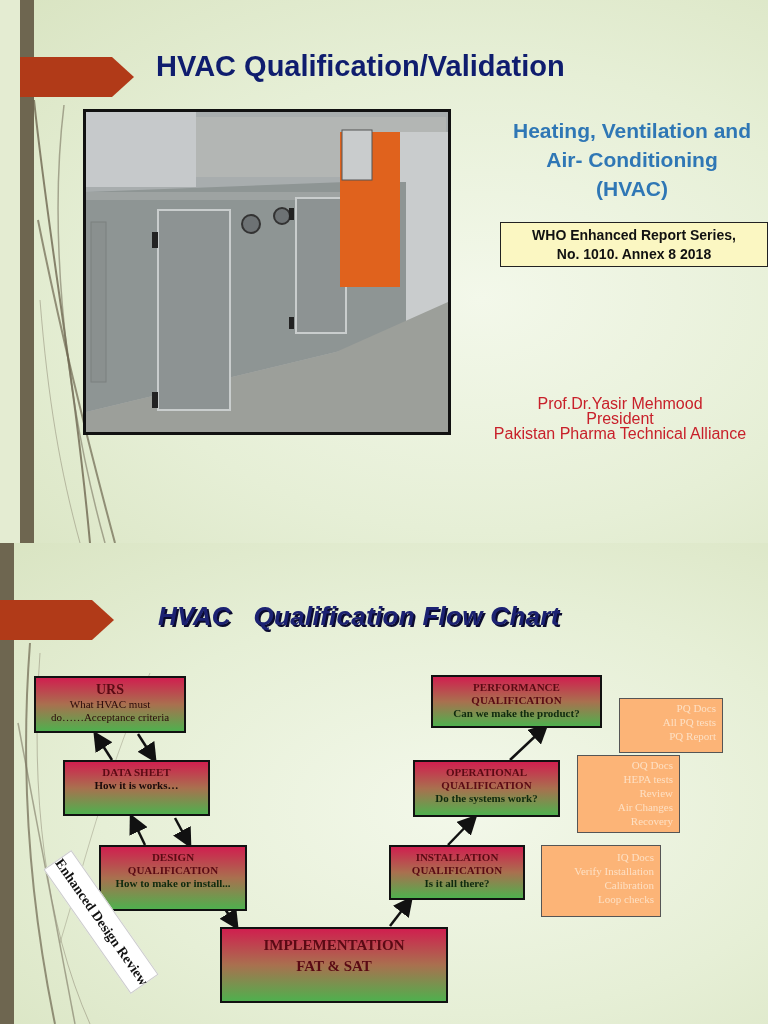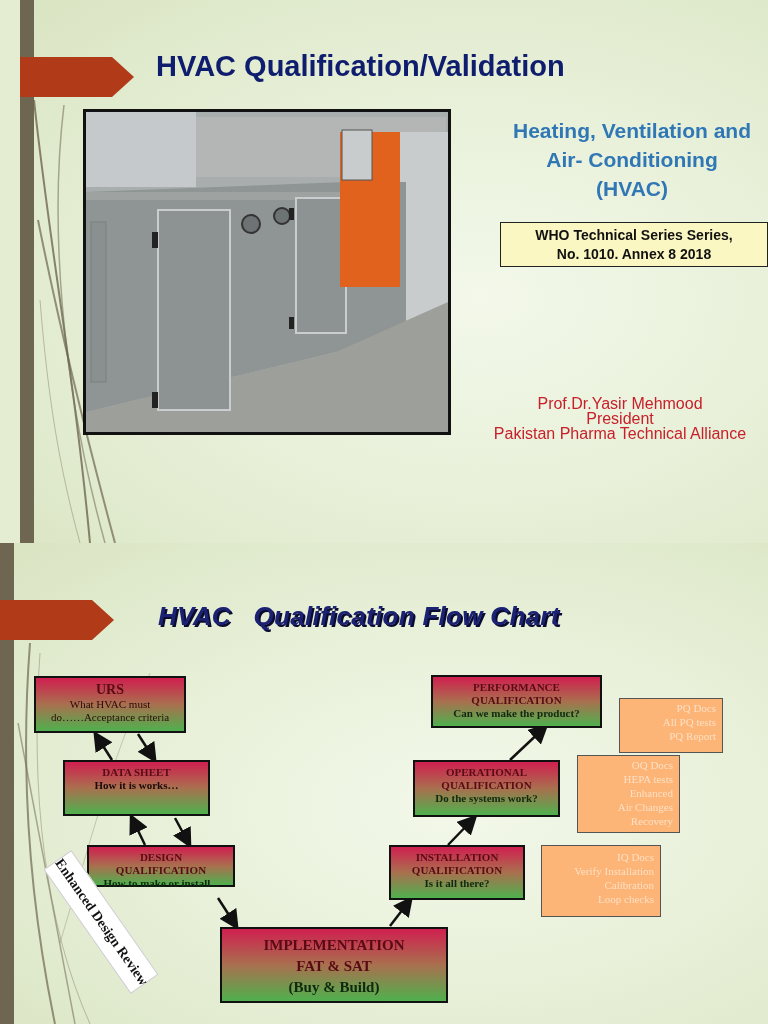--- a/index.html
+++ b/index.html
@@ -69,21 +69,21 @@
     </svg>
   </div>
 
   <div class="subtitle">
     <div>Heating, Ventilation and</div>
     <div>Air- Conditioning</div>
     <div>(HVAC)</div>
   </div>
 
   <div class="whobox">
-    <div>WHO Technical Series Series,</div>
+    <div>WHO Enhanced Report Series,</div>
     <div>No. 1010.  Annex 8 2018</div>
   </div>
 
   <div class="author">
     <div>Prof.Dr.Yasir Mehmood</div>
     <div>President</div>
     <div>Pakistan Pharma Technical Alliance</div>
   </div>
 </div>
 
@@ -119,30 +119,29 @@
   <div class="h" style="font-size:14px;line-height:16px;">URS</div>
   <div>What HVAC must</div>
   <div>do……Acceptance criteria</div>
 </div>
 
 <div class="fbox" style="left:63px;top:760px;width:147px;height:56px;padding-top:4px;">
   <div class="h">DATA SHEET</div>
   <div class="s" style="color:#1a0a0a;">How it is works…</div>
 </div>
 
-<div class="fbox" style="left:87px;top:845px;width:148px;height:42px;padding-top:4px;">
+<div class="fbox" style="left:99px;top:845px;width:148px;height:66px;padding-top:4px;">
   <div class="h">DESIGN</div>
   <div class="h">QUALIFICATION</div>
   <div class="s">How to make or install...</div>
 </div>
 
 <div class="fbox" style="left:220px;top:927px;width:228px;height:76px;padding-top:6px;font-size:15px;line-height:21px;">
   <div class="h">IMPLEMENTATION</div>
   <div class="h">FAT &amp; SAT</div>
-  <div class="s">(Buy &amp; Build)</div>
 </div>
 
 <div class="fbox" style="left:389px;top:845px;width:136px;height:55px;padding-top:4px;">
   <div class="h">INSTALLATION</div>
   <div class="h">QUALIFICATION</div>
   <div class="s">Is it all there?</div>
 </div>
 
 <div class="fbox" style="left:413px;top:760px;width:147px;height:57px;padding-top:4px;">
   <div class="h">OPERATIONAL</div>
@@ -158,21 +157,21 @@
 
 <div class="obox" style="left:619px;top:670px;width:104px;height:55px;margin-top:28px;">
   <div>PQ Docs</div>
   <div>All PQ tests</div>
   <div>PQ Report</div>
 </div>
 
 <div class="obox" style="left:577px;top:755px;width:103px;height:78px;">
   <div>OQ Docs</div>
   <div>HEPA tests</div>
-  <div>Enhanced</div>
+  <div>Review</div>
   <div>Air Changes</div>
   <div>Recovery</div>
 </div>
 
 <div class="obox" style="left:541px;top:845px;width:120px;height:72px;padding-top:4px;">
   <div>IQ Docs</div>
   <div>Verify Installation</div>
   <div>Calibration</div>
   <div>Loop checks</div>
 </div>

